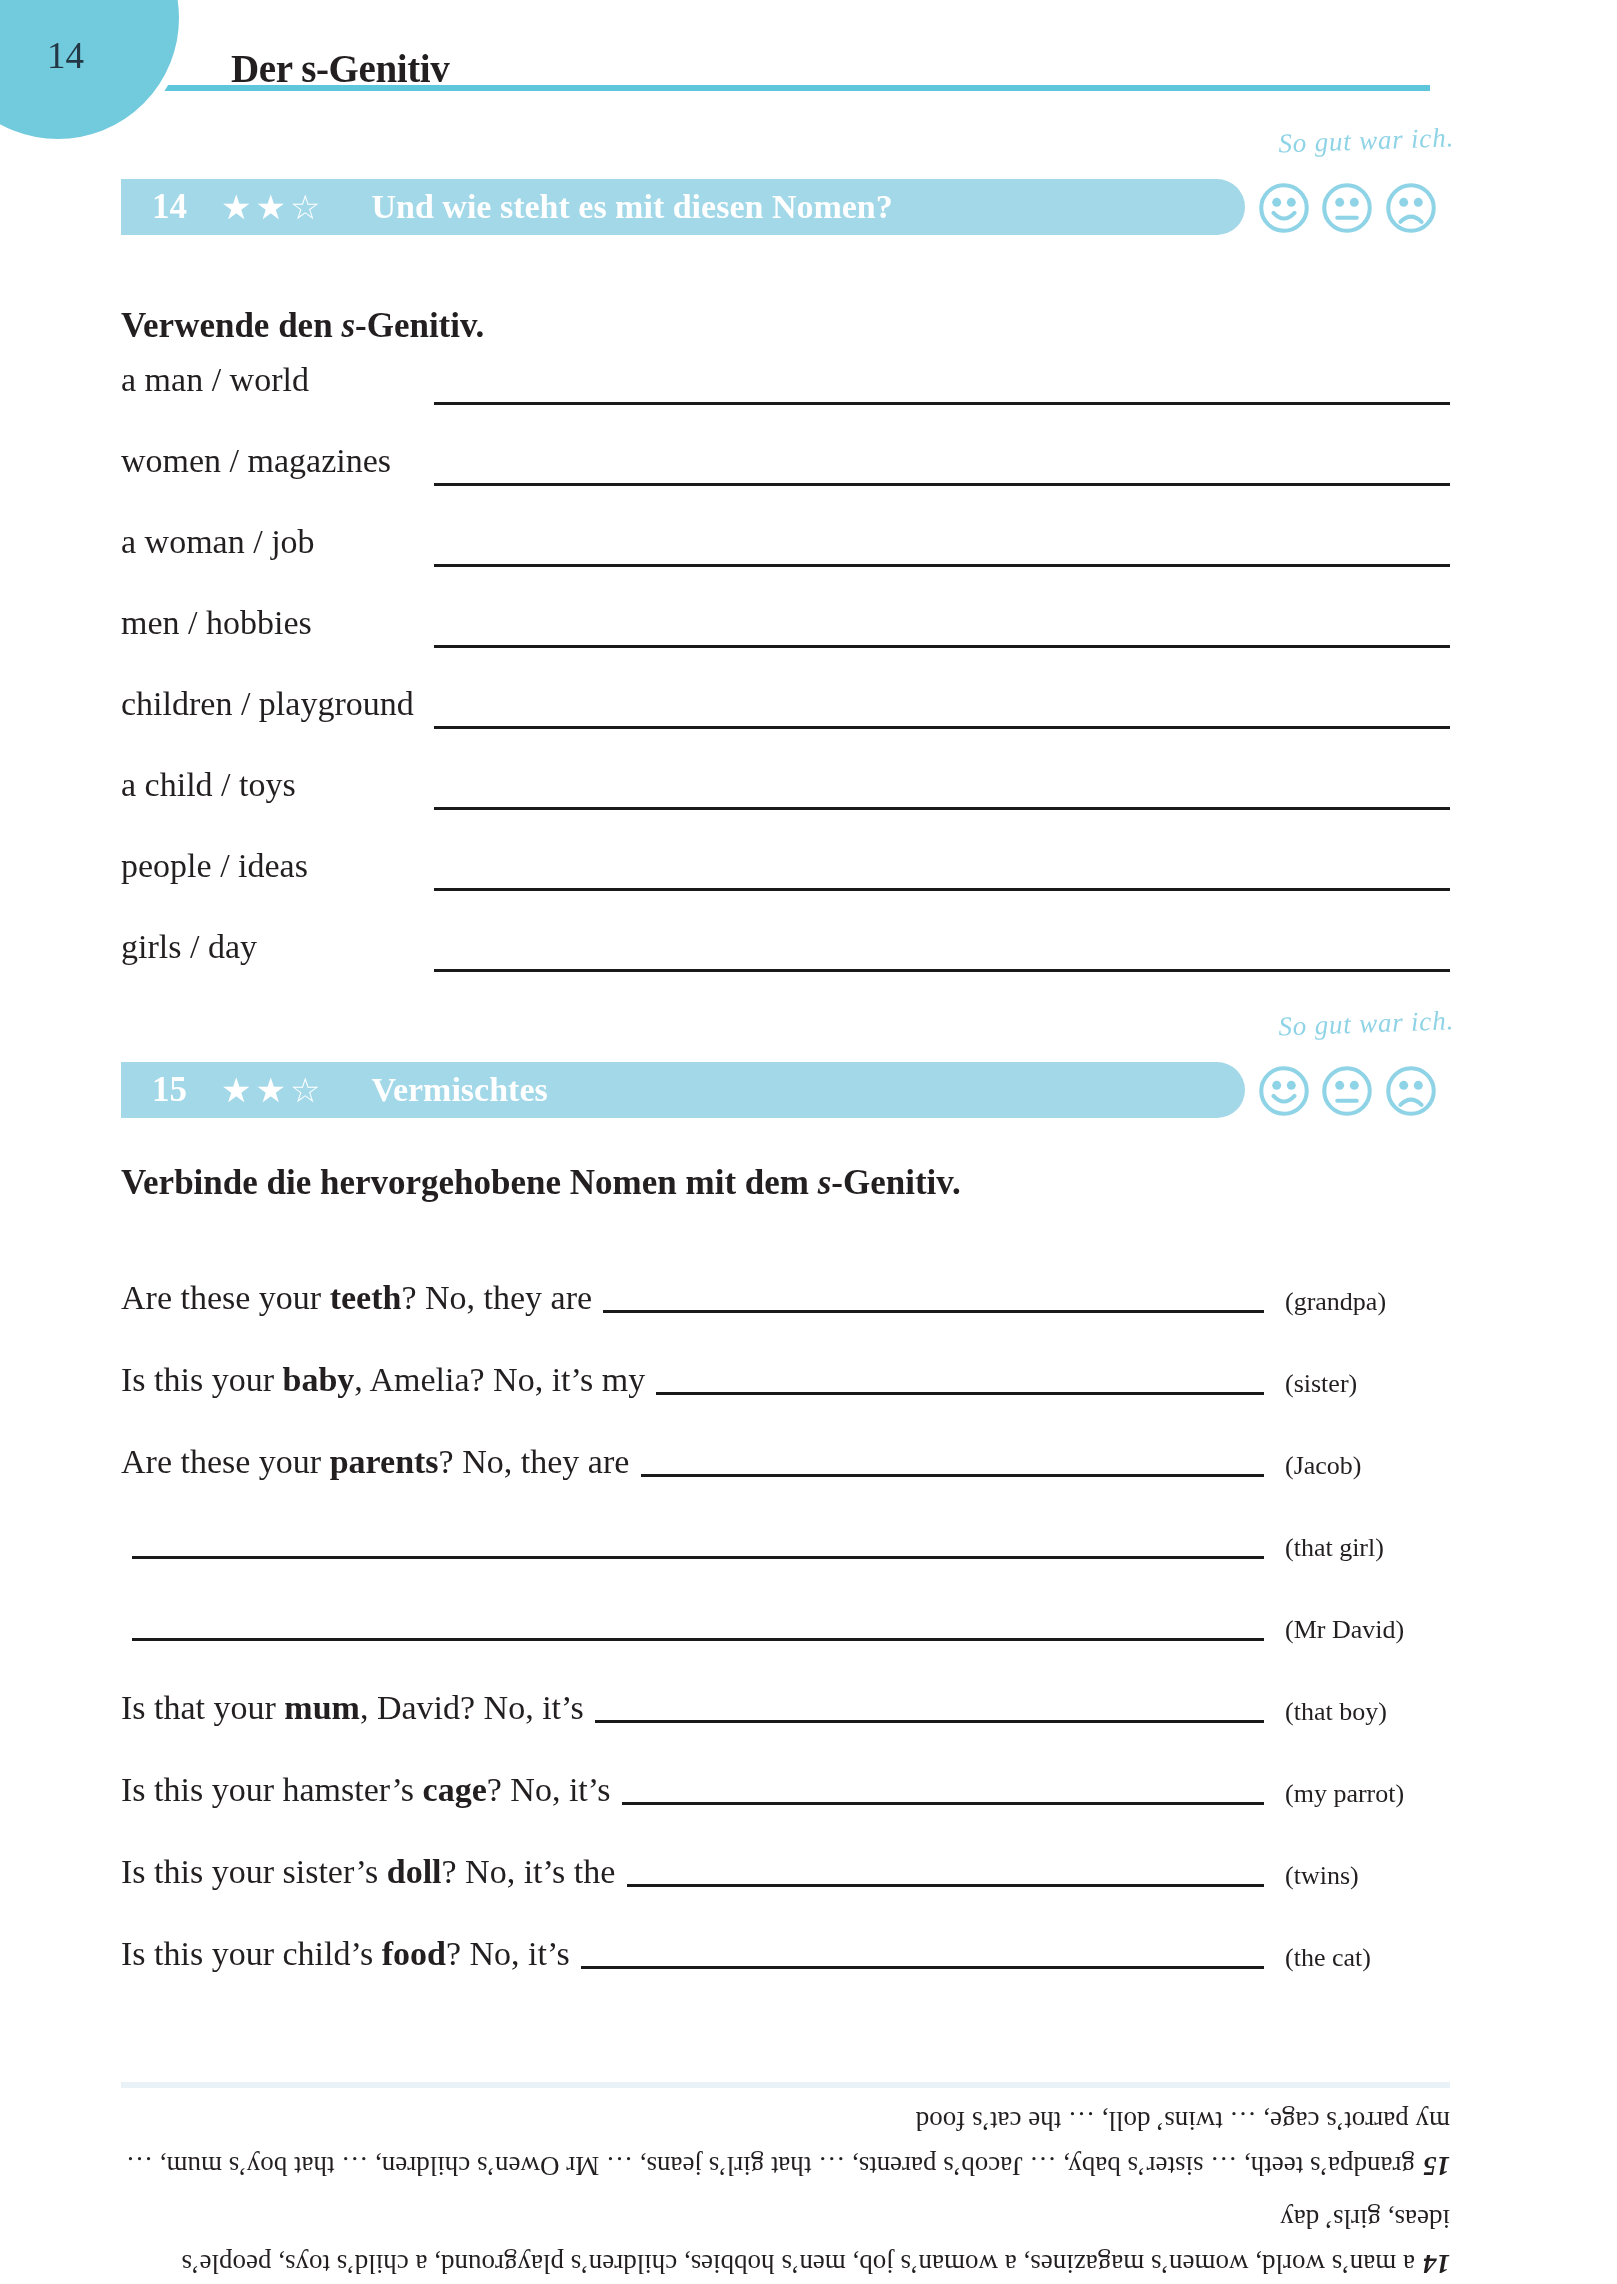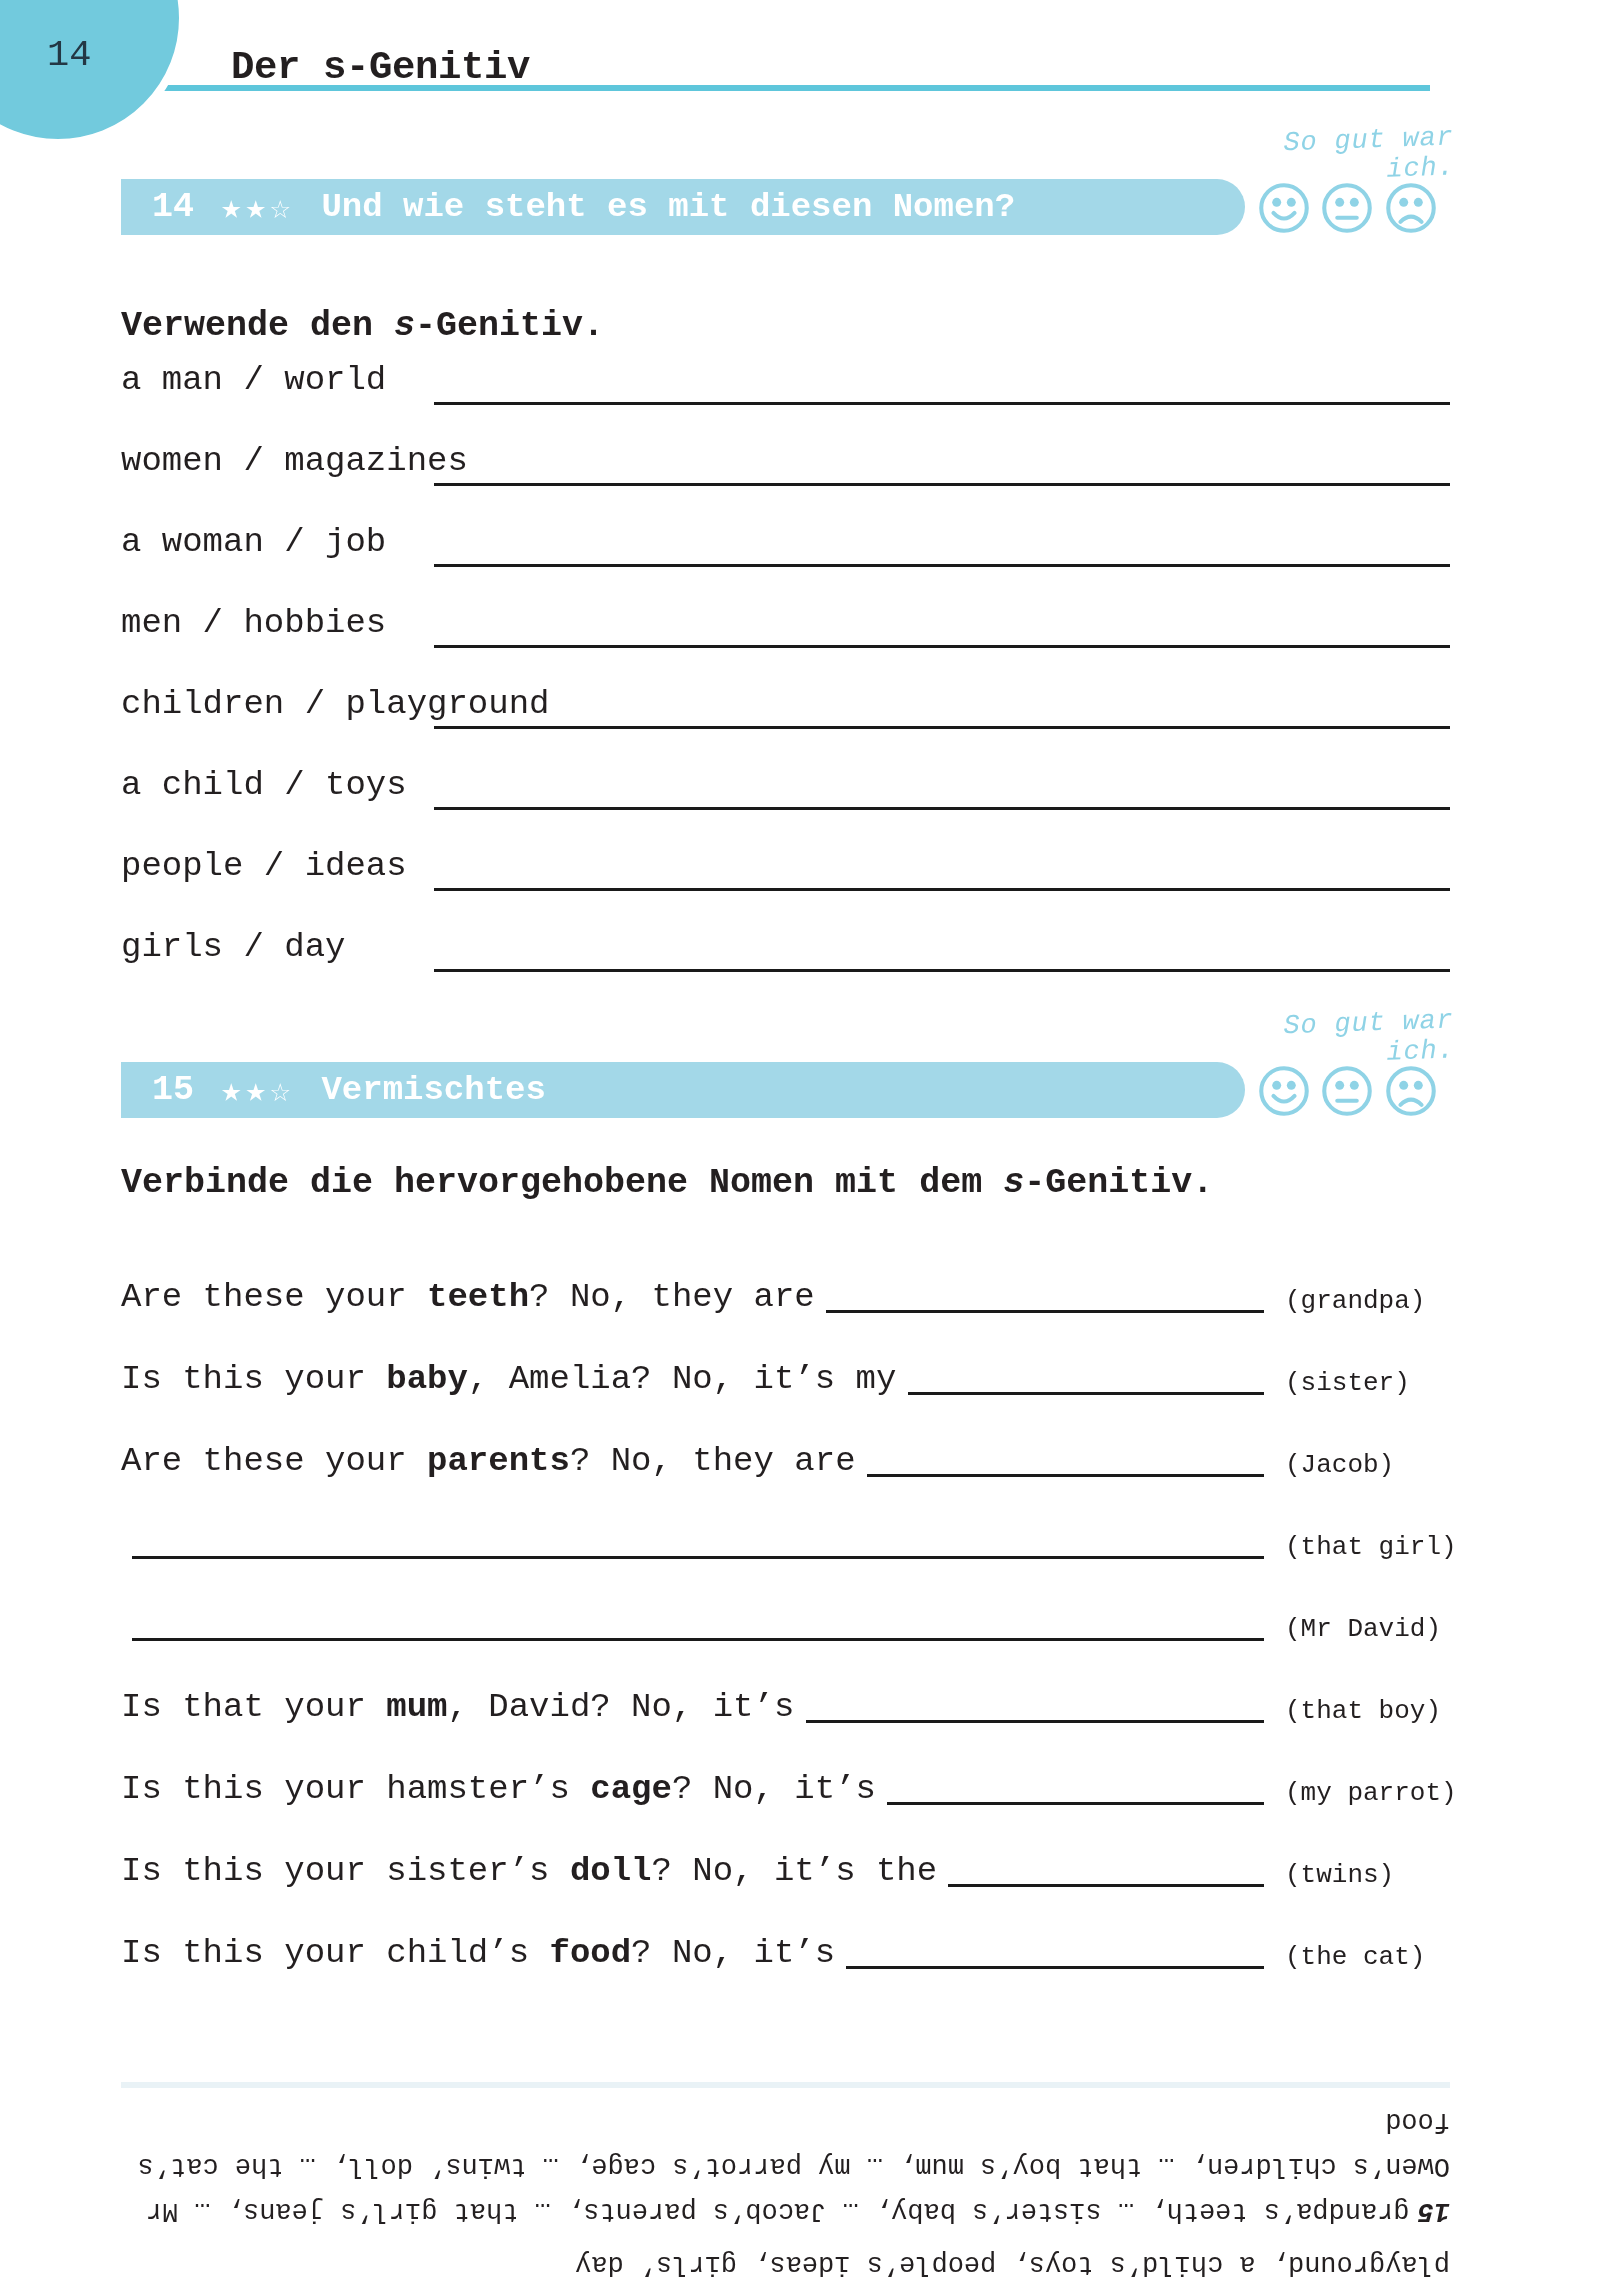--- a/index.html
+++ b/index.html
@@ -1,35 +1,35 @@
 <!DOCTYPE html>
 <html style="font-size:13px"><head>
 <meta charset="utf-8">
 <style>
   html,body{margin:0;padding:0;background:#fff;}
   .page{
     position:relative;width:1551px;height:2284px;background:#fff;overflow:hidden;
-    font-family:Liberation Mono, monospace;color:#231f20;
+    font-family:Liberation Serif, serif;color:#231f20;
   }
   
   .rule{position:absolute;left:0;top:85px;width:1430px;height:6.4px;background:#5ec6db;}
   .corner-circle{
     position:absolute;left:-71px;top:-111px;width:242px;height:242px;border-radius:50%;
     background:#72cadd;border:8px solid #fff;z-index:2;
   }
   .page-number{position:absolute;left:47px;top:34px;font-size:37px;color:#233744;z-index:3;}
   .doc-title{position:absolute;left:219px;top:34px;font-size:39px;font-weight:bold;letter-spacing:-0.4px;}
   
   .banner{
     position:absolute;left:121px;width:1124px;height:56px;background:#a3d8e8;
     border-radius:0 28px 28px 0;display:flex;align-items:center;padding-left:31px;box-sizing:border-box;
   }
   .banner .num{font-size:35px;font-weight:bold;color:#fff;min-width:45px;}
   .banner .stars{margin-left:24px;font-size:34px;color:#fff;letter-spacing:4px;white-space:nowrap;}
-  .banner .btitle{margin-left:27px;font-size:34px;font-weight:bold;color:#fff;white-space:nowrap;}
+  .banner .btitle{margin-left:47px;font-size:34px;font-weight:bold;color:#fff;white-space:nowrap;}
   .banner-14{top:179px;}
   .banner-15{top:1062px;}
   
   .rating-label{
     position:absolute;left:1245px;width:209px;text-align:right;
     font-size:27px;font-style:italic;color:#8fd3e6;letter-spacing:0.8px;transform:rotate(-2deg);
   }
   .rating-label-14{top:126px;}
   .rating-label-15{top:1009px;}
   .smileys{position:absolute;left:1258px;display:flex;gap:11.3px;z-index:2;}

